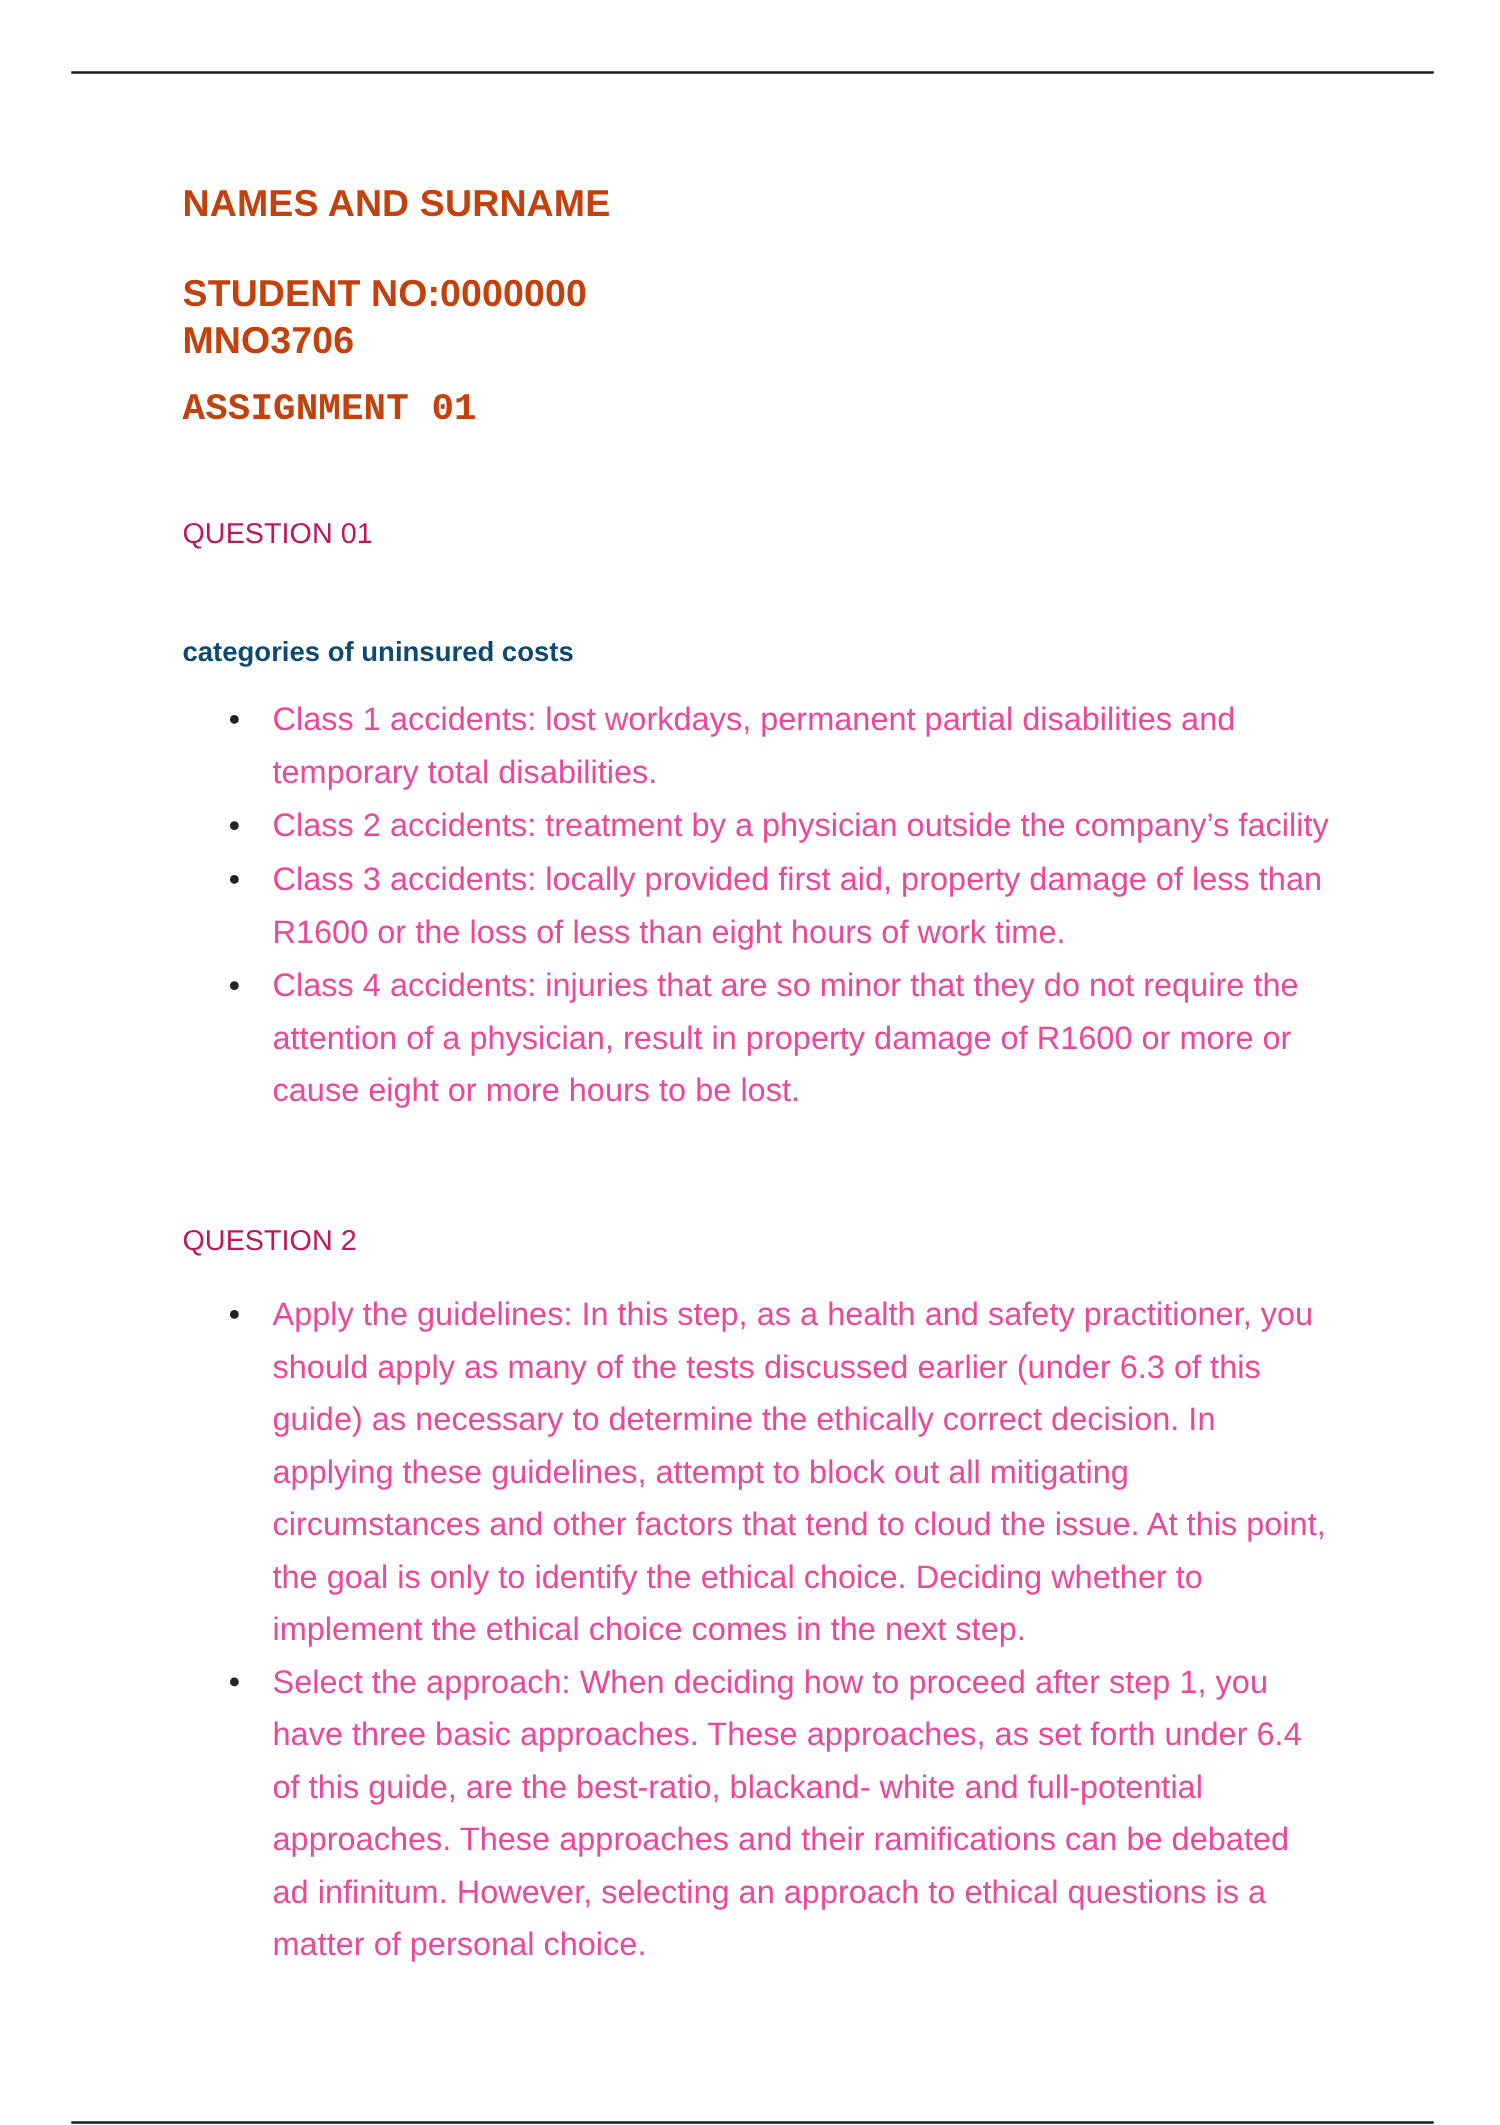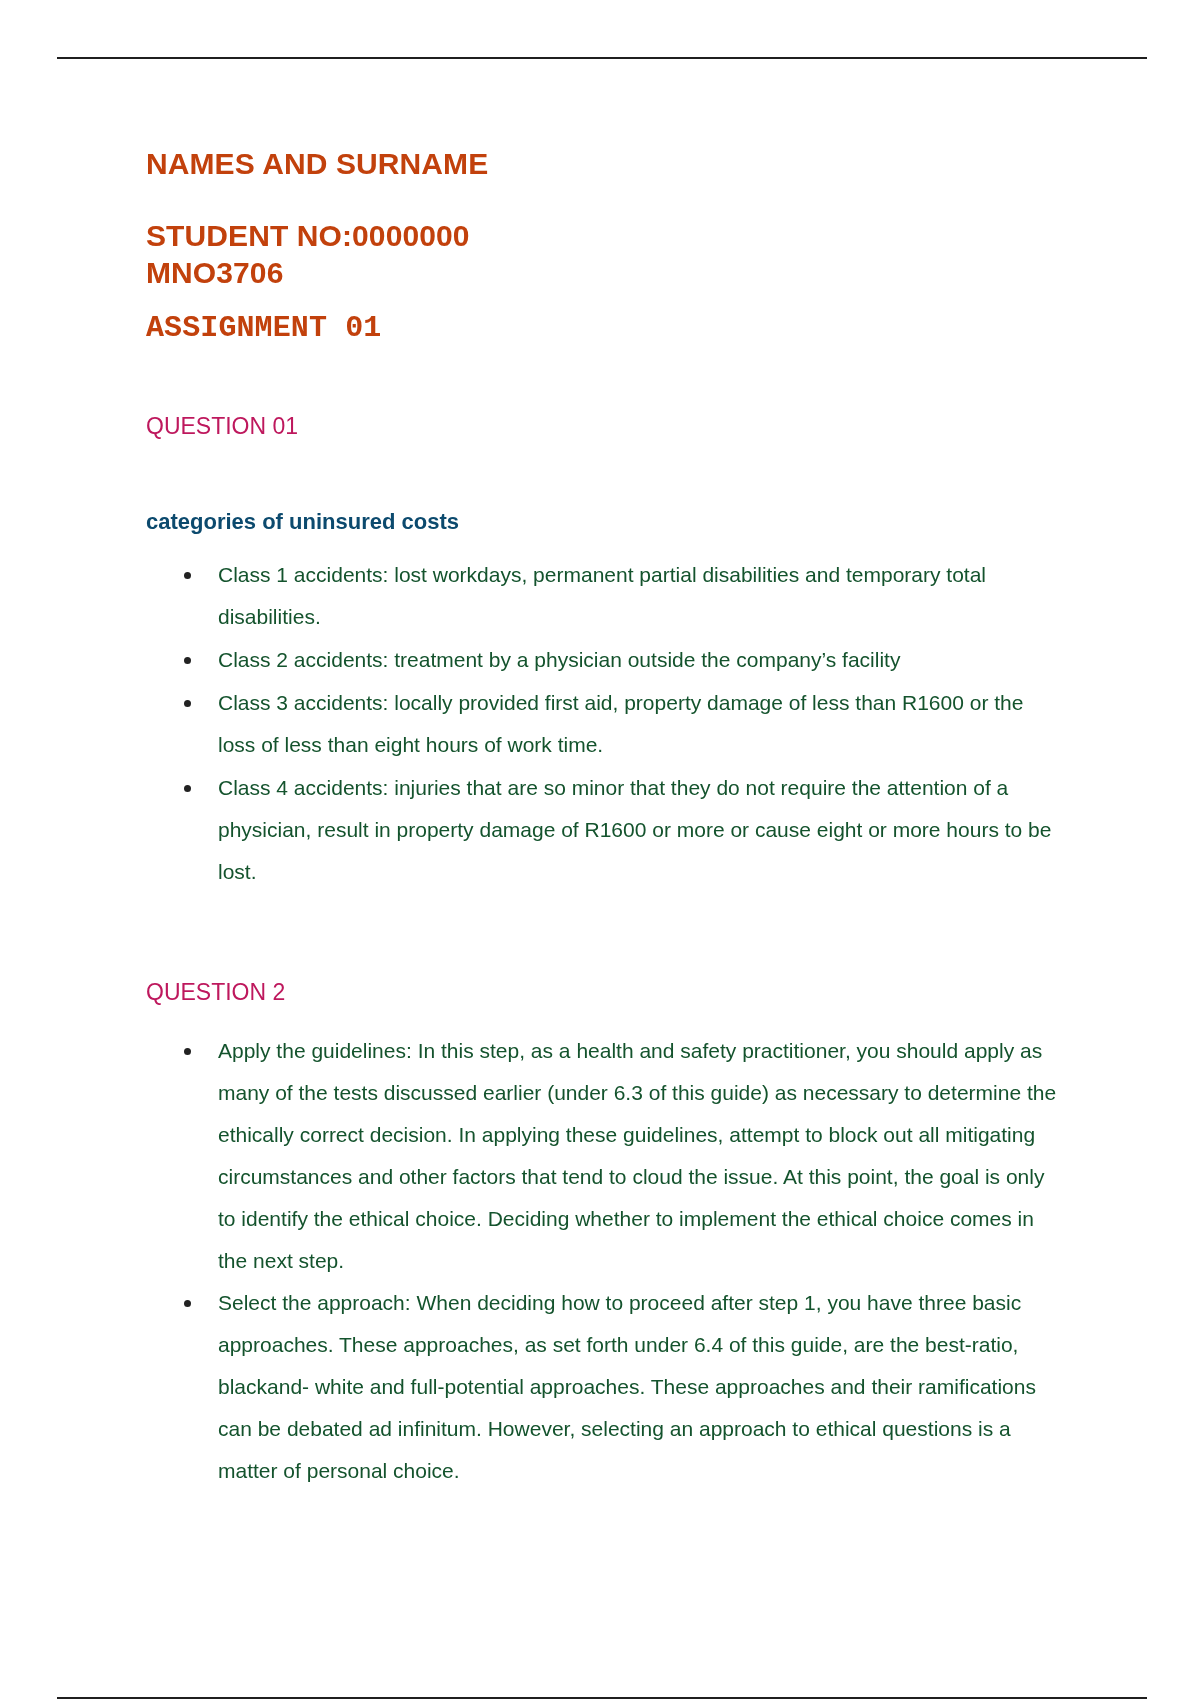--- a/index.html
+++ b/index.html
@@ -59,23 +59,23 @@
       position: absolute;
       left: 0;
       margin: 0;
       padding: 0;
       list-style: none;
       width: 920px;
     }
     .list li {
       position: relative;
       padding-left: 72px;
-      font-size: 21px;
+      font-size: 26px;
       line-height: 42px;
-      color: #14532d;
+      color: #ec4899;
     }
     .list li .bullet {
       position: absolute;
       left: 38px;
       top: 18px;
       width: 7px;
       height: 7px;
       border-radius: 50%;
       background: #222222;
     }

